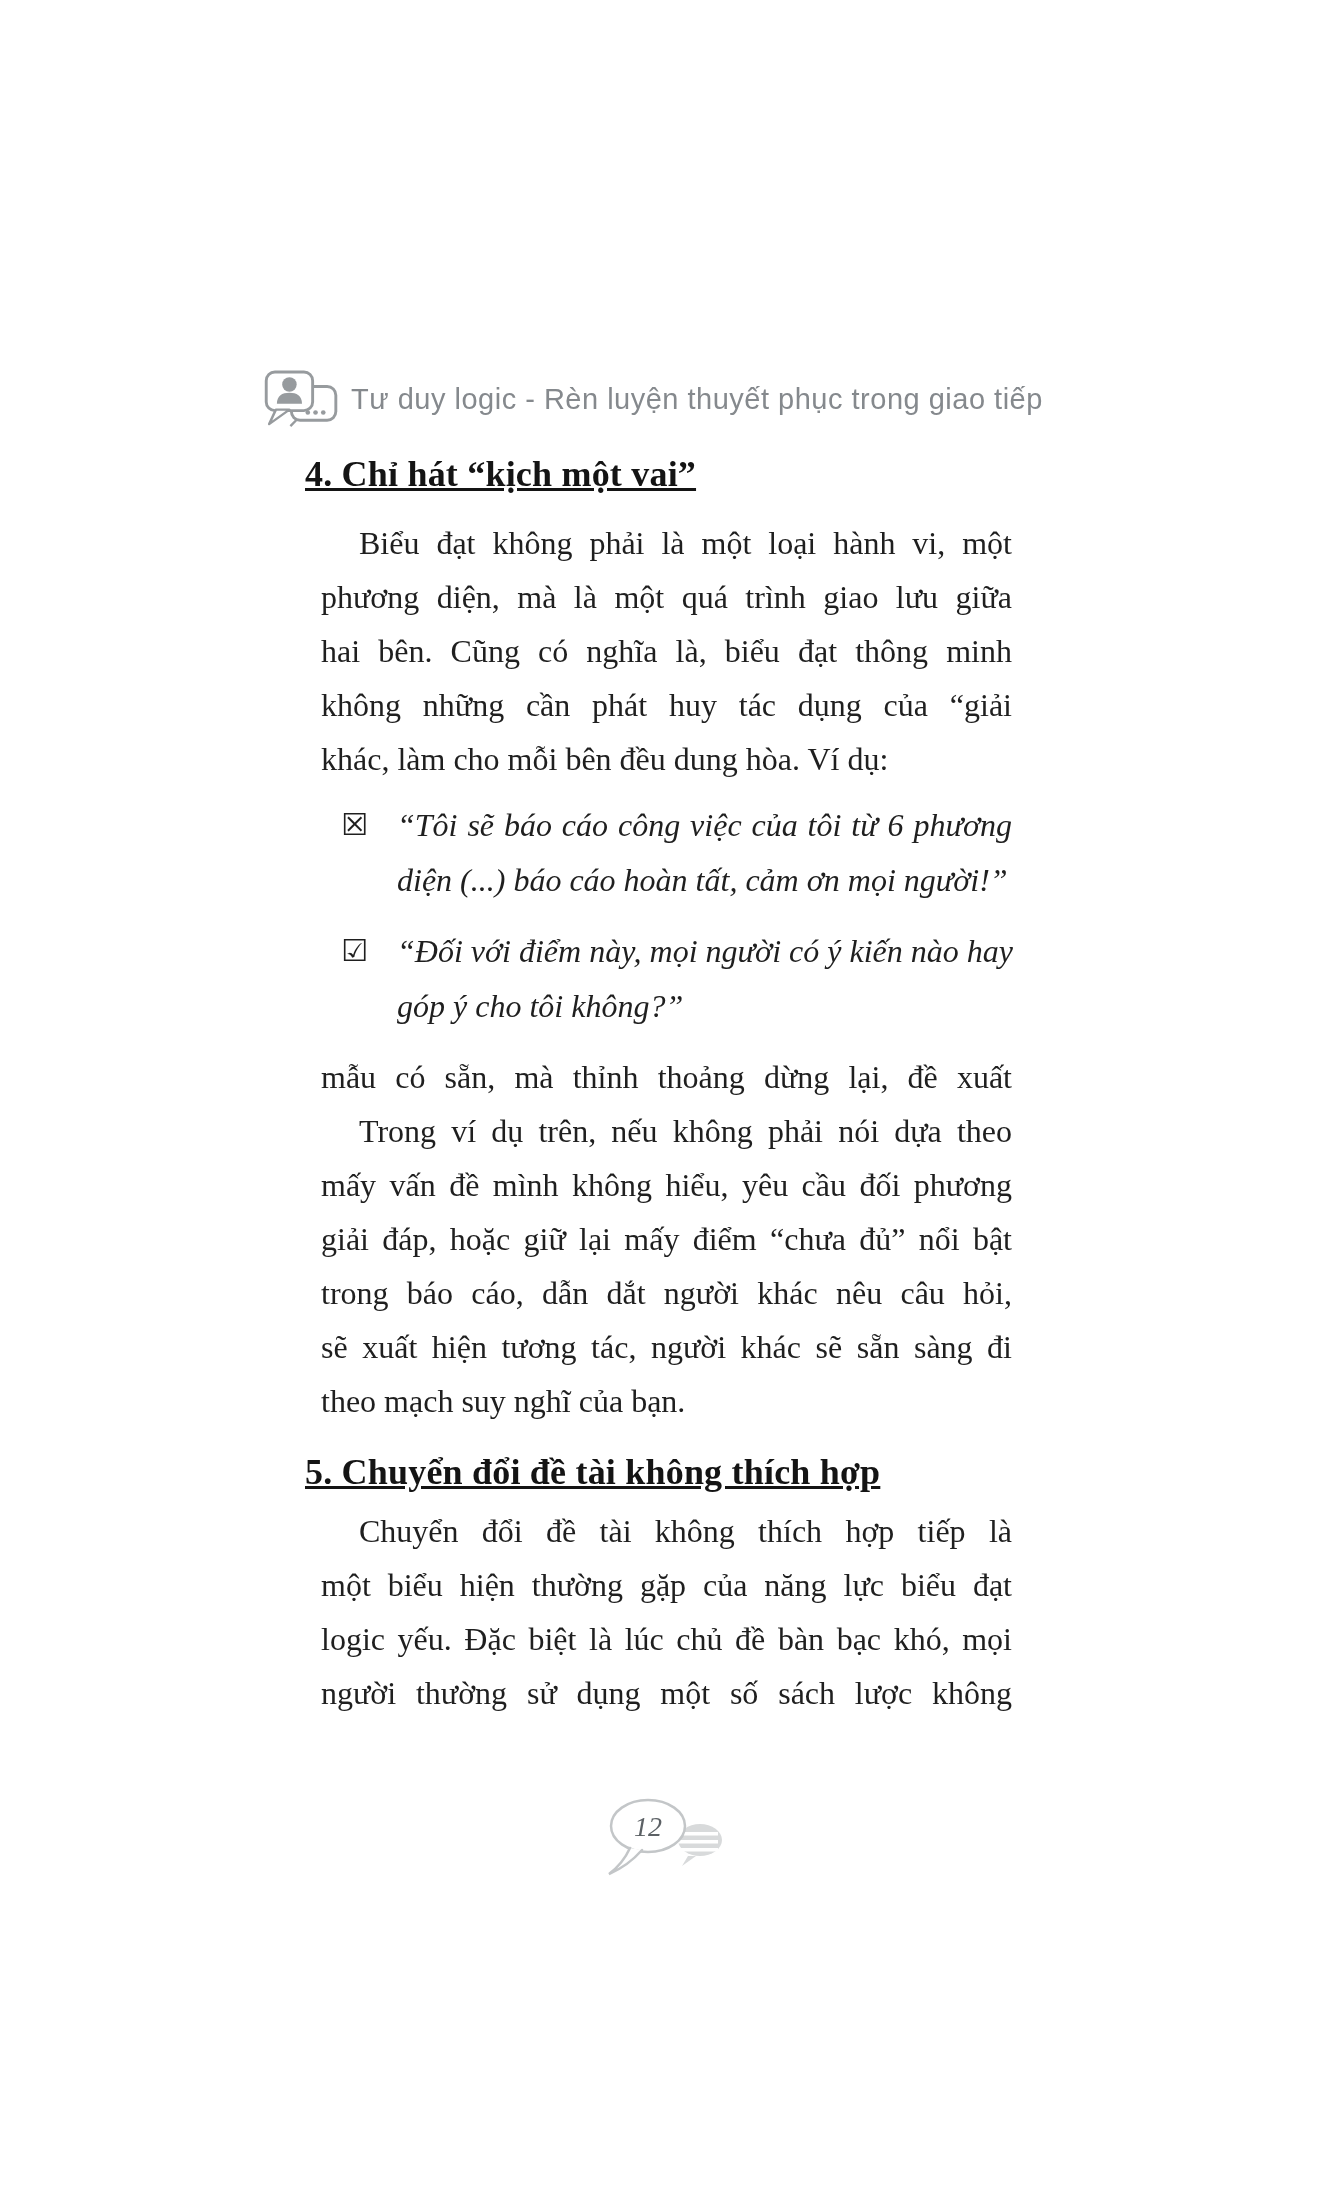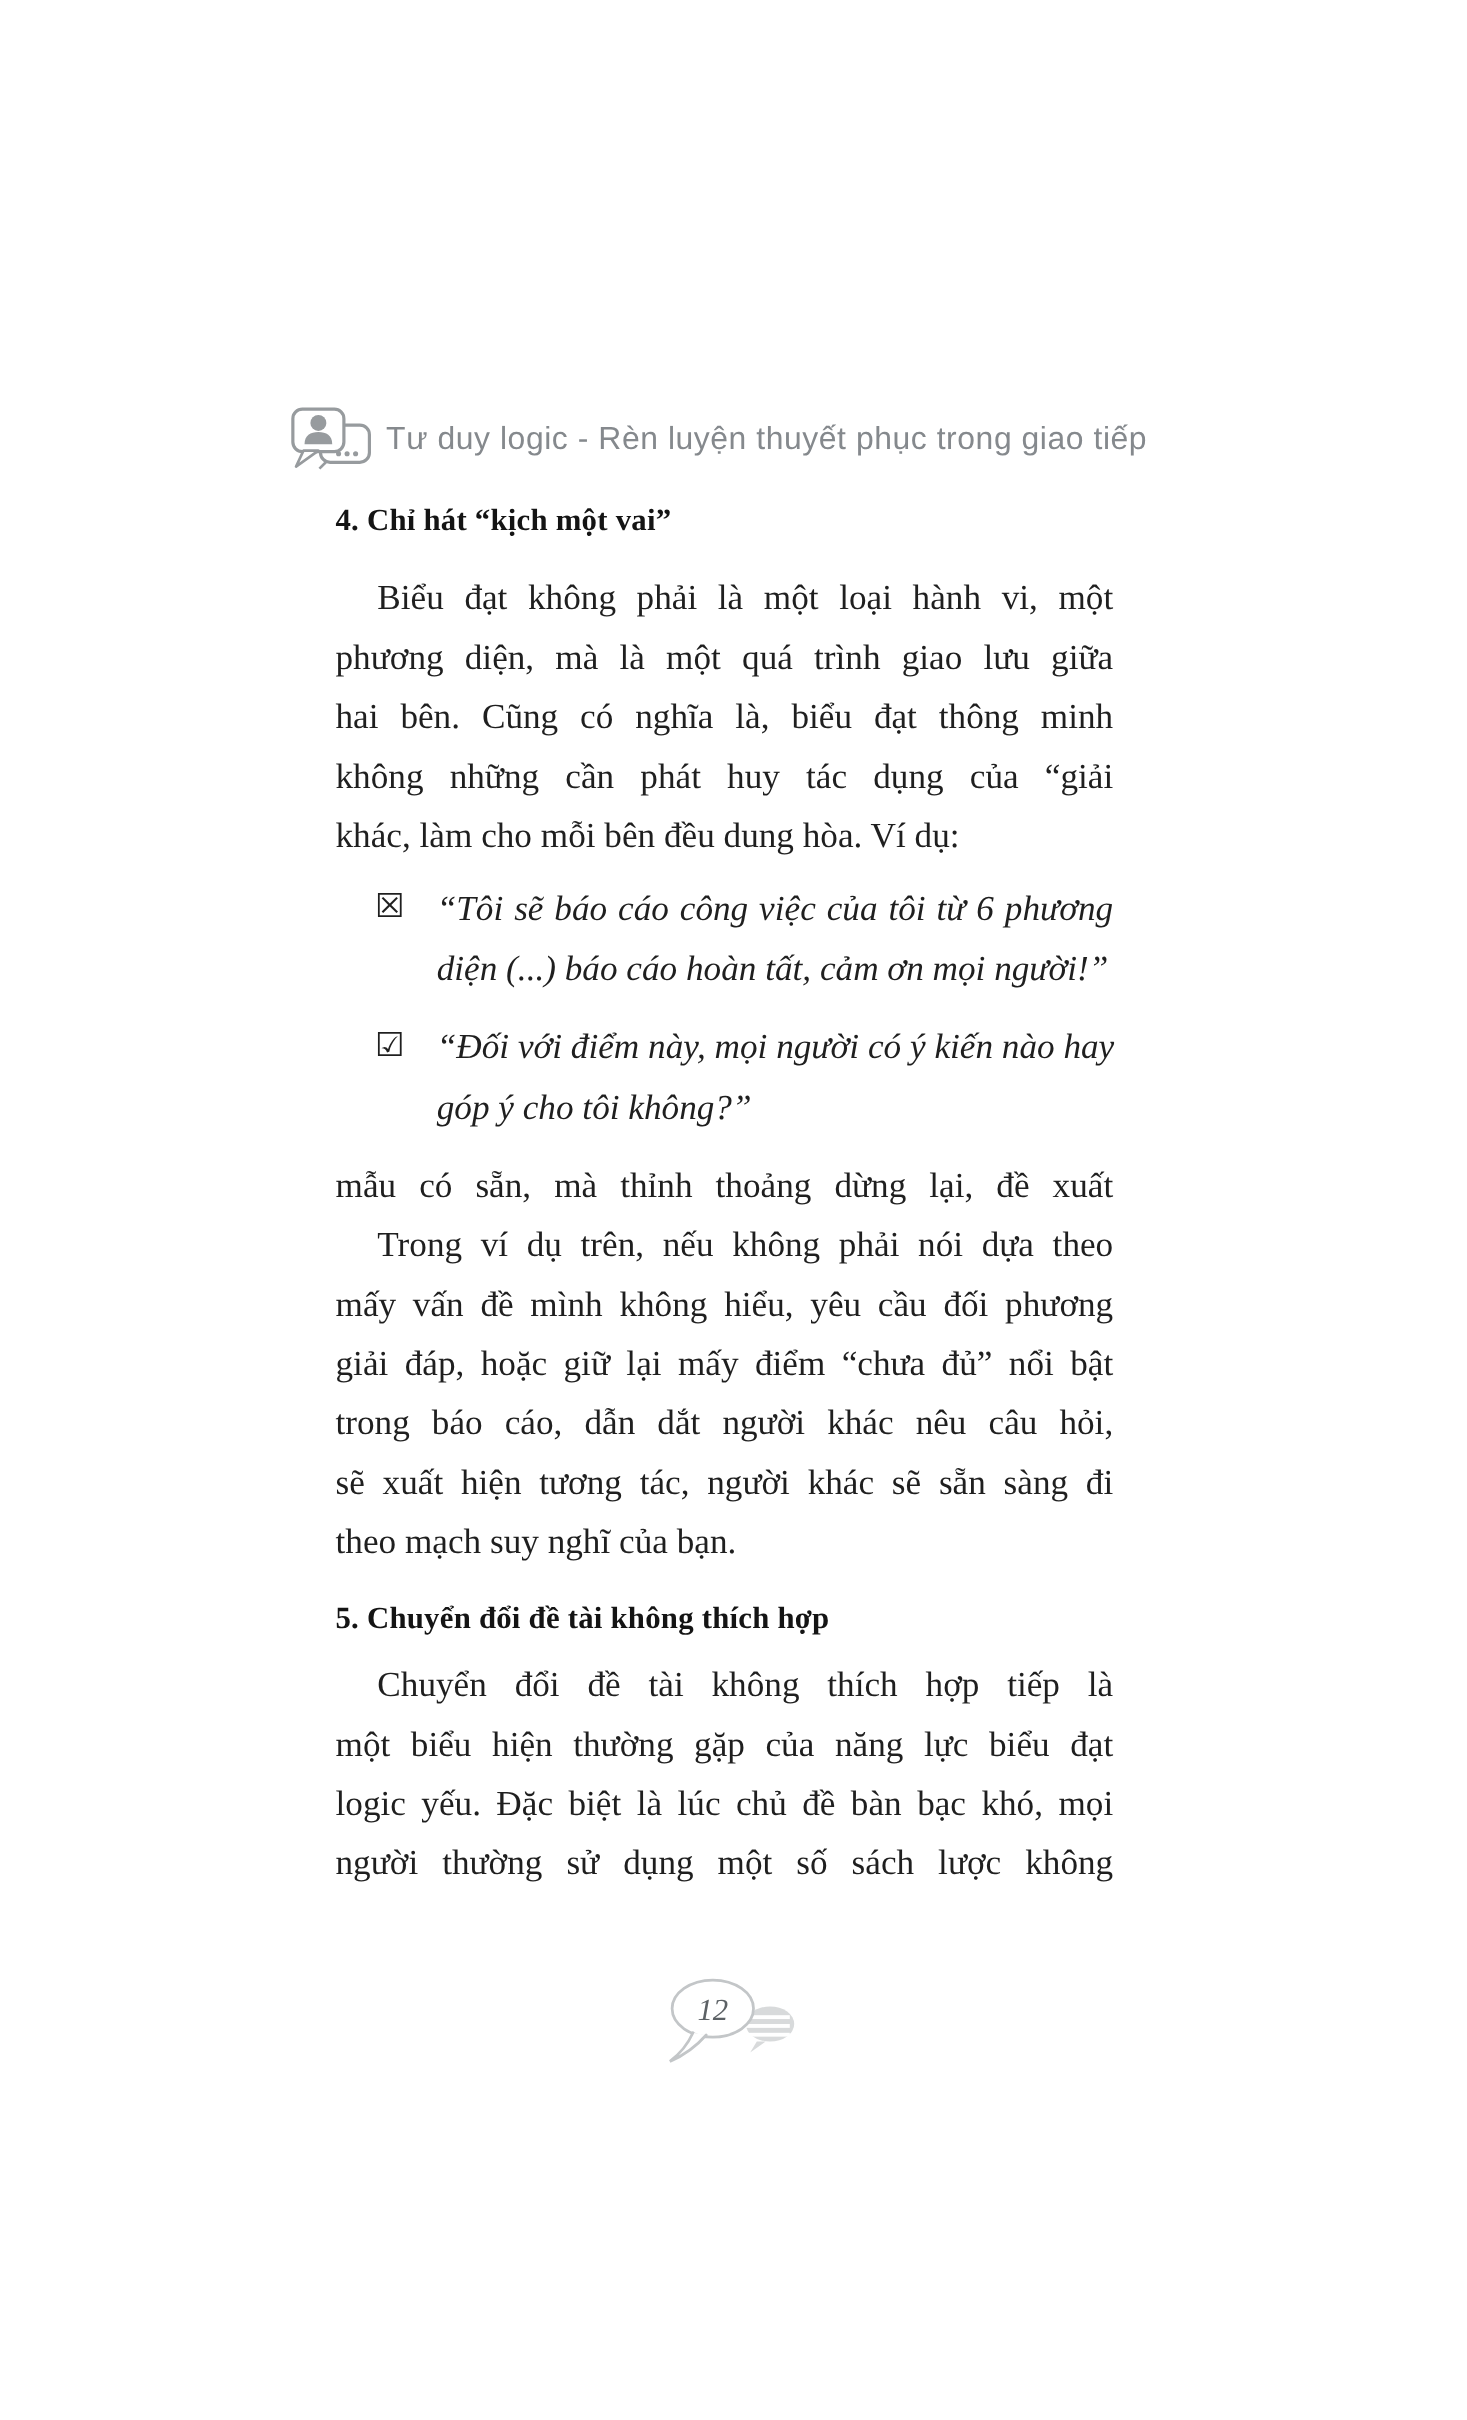--- a/index.html
+++ b/index.html
@@ -35,29 +35,30 @@
     margin-left: 10px;
     font-family: "Liberation Sans", "DejaVu Sans", sans-serif;
     font-size: 29px;
     color: var(--header-gray, #85898d);
     white-space: nowrap;
     letter-spacing: 0.5px;
   }
   
   .sec-heading {
     margin: 0 0 18px 0;
-    font-size: 28px;
+    font-size: 36px;
     font-weight: bold;
     line-height: 48px;
     color: var(--heading, #151515);
     letter-spacing: 0.2px;
+    text-decoration: underline;
   }
   .sec-heading.h5 { margin: 20px 0 8px 0; }
   
-  .para { margin: 0 0 12px 0; }
+  .para { margin: 0 0 12px 16px; }
   .para.p2 { margin-bottom: 16px; }
   .jl {
     height: 54px;
     line-height: 54px;
     font-size: 32px;
     text-align: justify;
     text-align-last: justify;
     white-space: nowrap;
     overflow: visible;
   }

